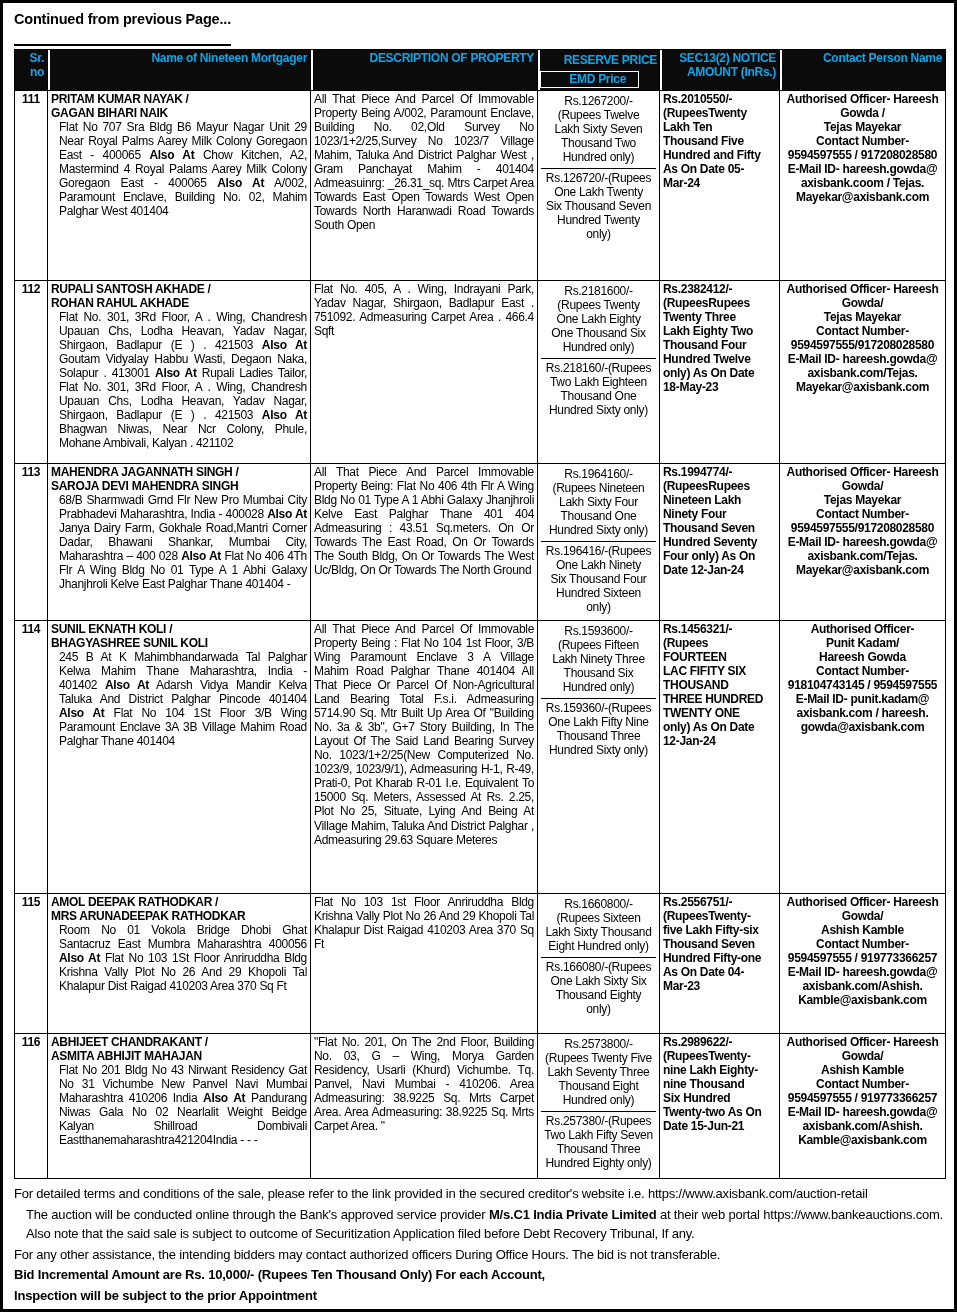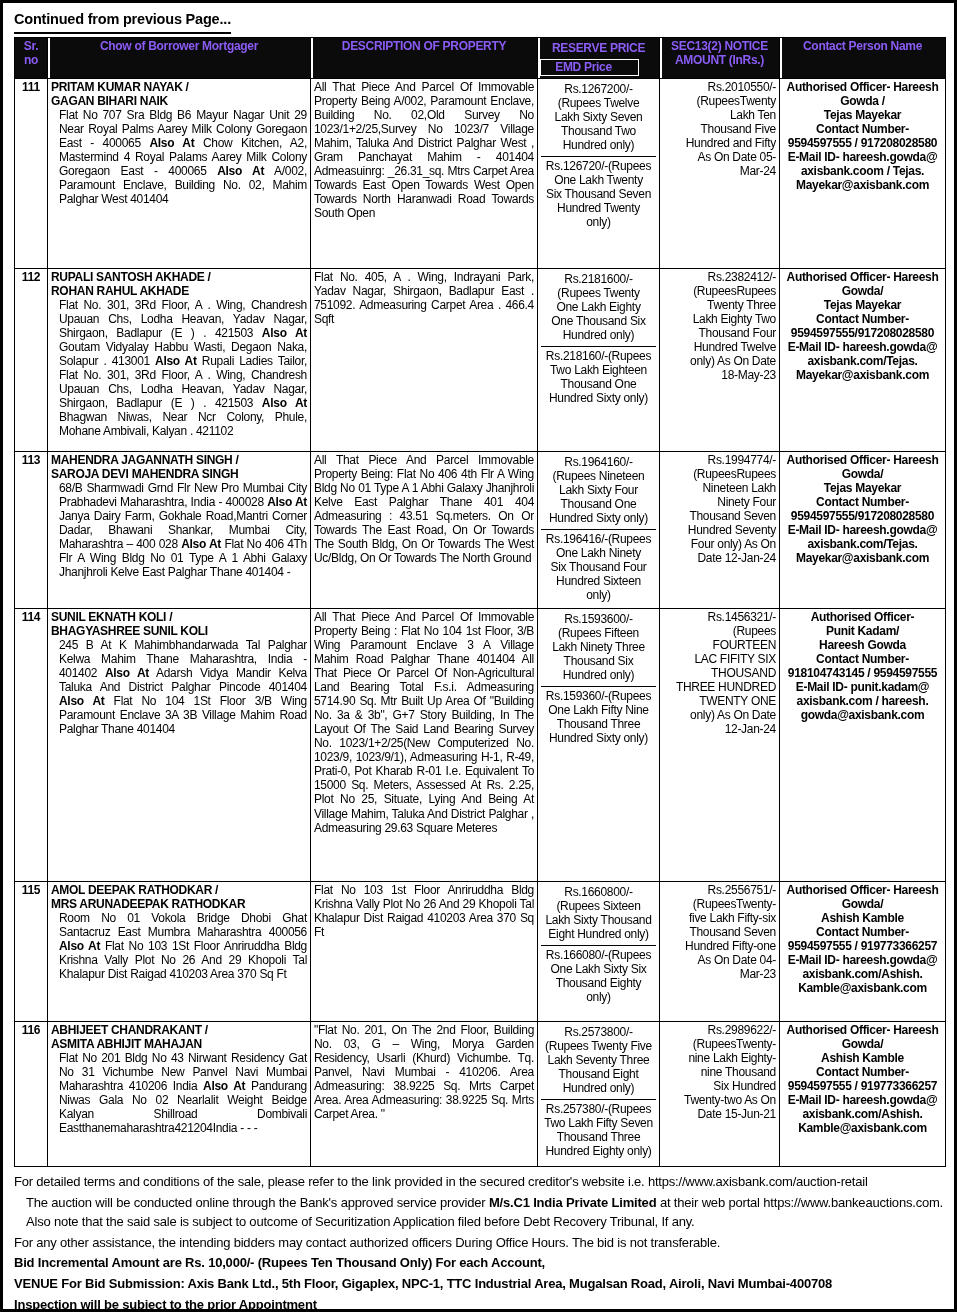--- a/index.html
+++ b/index.html
@@ -3,39 +3,39 @@
 <meta charset="utf-8">
 <style>
   html,body{margin:0;padding:0;background:#e8e8e8;}
   .page{
     width:957px;height:1312px;box-sizing:border-box;background:#ffffff;
     border:3px solid #000;padding:7px 11px 6px 11px;
     font-family:"Liberation Sans","DejaVu Sans",sans-serif;color:#000;
     position:relative;overflow:hidden;
   }
   .continued{font-weight:bold;font-size:14.5px;letter-spacing:-0.2px;display:inline-block;
-    border-bottom:2px solid #000;padding-bottom:5px;margin-bottom:3px;}
+    border-bottom:2px solid #000;padding-bottom:17px;margin-bottom:3px;}
   table.auction{border-collapse:collapse;width:100%;table-layout:fixed;}
   table.auction td,table.auction th{border:1.5px solid #000;vertical-align:top;
     padding:1px 3px;font-size:12px;line-height:1.17;letter-spacing:-0.3px;box-sizing:border-box;}
-  thead th{background:#0b0b0b;color:#8b5cf6;font-weight:bold;text-align:center;
+  thead th{background:#0b0b0b;color:#0ea5e9;font-weight:bold;text-align:right;
     vertical-align:top;padding-top:3px;height:38px;}
   thead th + th{box-shadow:inset 2px 0 0 #fff;}
   .prelines{white-space:pre-line;}
   .th-res{padding:0 !important;}
   .th-res .res-label{padding:3px 2px 2px 2px;}
   .emd-box{border:1.5px solid #fff;margin:2px 20px 2px 2px;padding:0 12px 1px 0;font-weight:bold;}
   td.c-sr{text-align:center;font-weight:bold;}
   td.c-name .bname{font-weight:bold;text-align:left;}
   td.c-name .baddr{text-align:justify;margin-left:8px;}
   td.c-desc{text-align:justify;}
   td.c-res{padding:0;}
   td.c-res .res{text-align:center;border-bottom:1.5px solid #000;padding:2px 2px 4px 2px;}
   td.c-res .emd{text-align:center;padding:2px 2px 3px 2px;}
-  td.c-sec{text-align:right;font-weight:normal;padding-top:3px;}
+  td.c-sec{text-align:left;font-weight:bold;padding-top:3px;}
   td.c-con{text-align:center;font-weight:bold;font-size:11.5px;letter-spacing:-0.2px;padding-top:3px;}
   .b{font-weight:bold;}
   tbody tr:nth-child(1){height:190px;}
   tbody tr:nth-child(2){height:183px;}
   tbody tr:nth-child(3){height:157px;padding-left:15px;}
   tbody tr:nth-child(4){height:273px;}
   tbody tr:nth-child(5){height:140px;}
   tbody tr:nth-child(6){height:145px;}
   .footer{margin-top:6px;font-size:13px;line-height:1.45;letter-spacing:-0.2px;}
   .footer .f-line{margin-bottom:2px;}
@@ -58,21 +58,21 @@
         <col style="width:263px">
         <col style="width:227px">
       <col style="width:122px">
         <col style="width:120px">
         <col style="width:166px">
     </colgroup>
     <thead>
       <tr>
         <th class="prelines">Sr.
 no</th>
-        <th>Chow of Borrower Mortgager</th>
+        <th>Name of Nineteen Mortgager</th>
         <th>DESCRIPTION OF PROPERTY</th>
         <th class="th-res">
           <div class="res-label">RESERVE PRICE</div>
           <div class="emd-box">EMD Price</div>
         </th>
         <th class="prelines">SEC13(2) NOTICE
 AMOUNT (InRs.)</th>
         <th>Contact Person Name</th>
       </tr>
     </thead>
@@ -300,21 +300,20 @@
       </tr>
 
     </tbody>
   </table>
 
   <div class="footer">
     <div class="f-line">For detailed terms and conditions of the sale, please refer to the link provided in the secured creditor's website i.e. https://www.axisbank.com/auction-retail</div>
     <div class="f-line just"><span>The auction will be conducted online through the Bank's approved service provider </span><span class="b">M/s.C1 India Private Limited</span><span> at their web portal https://www.bankeauctions.com. Also note that the said sale is subject to outcome of Securitization Application filed before Debt Recovery Tribunal, If any.</span></div>
     <div class="f-line">For any other assistance, the intending bidders may contact authorized officers During Office Hours. The bid is not transferable.</div>
     <div class="f-line bold">Bid Incremental Amount are Rs. 10,000/- (Rupees Ten Thousand Only) For each Account,</div>
-    <div class="f-line bold">VENUE For Bid Submission: Axis Bank Ltd., 5th Floor, Gigaplex, NPC-1, TTC Industrial Area, Mugalsan Road, Airoli, Navi Mumbai-400708</div>
     <div class="f-line bold">Inspection will be subject to the prior Appointment</div>
     <div class="sig-row">
       <span>Date: 14.12.2025</span>
       <span>sd/- Authorised Officer,</span>
     </div>
     <div class="sig-row">
       <span>Place: Thane</span>
       <span>Axis Bank Ltd.</span>
     </div>
   </div>

